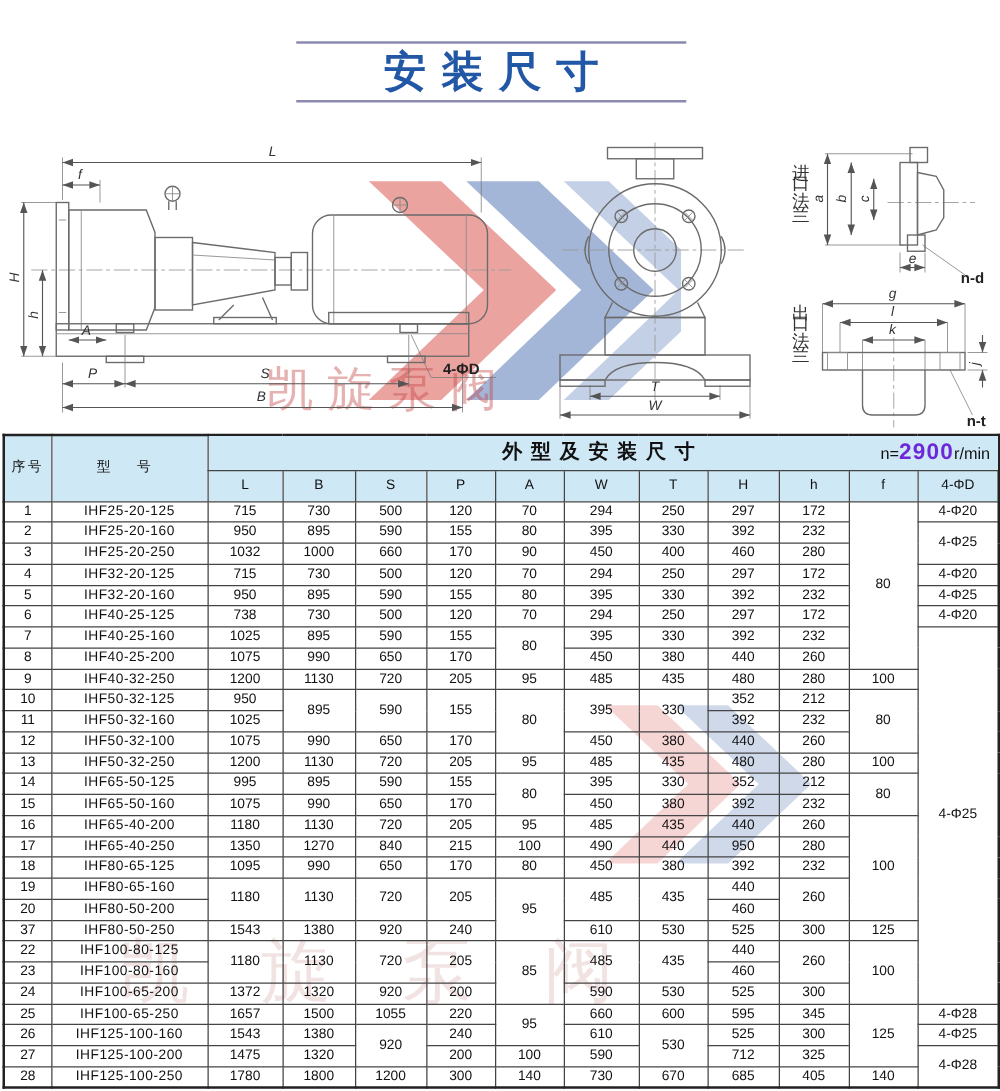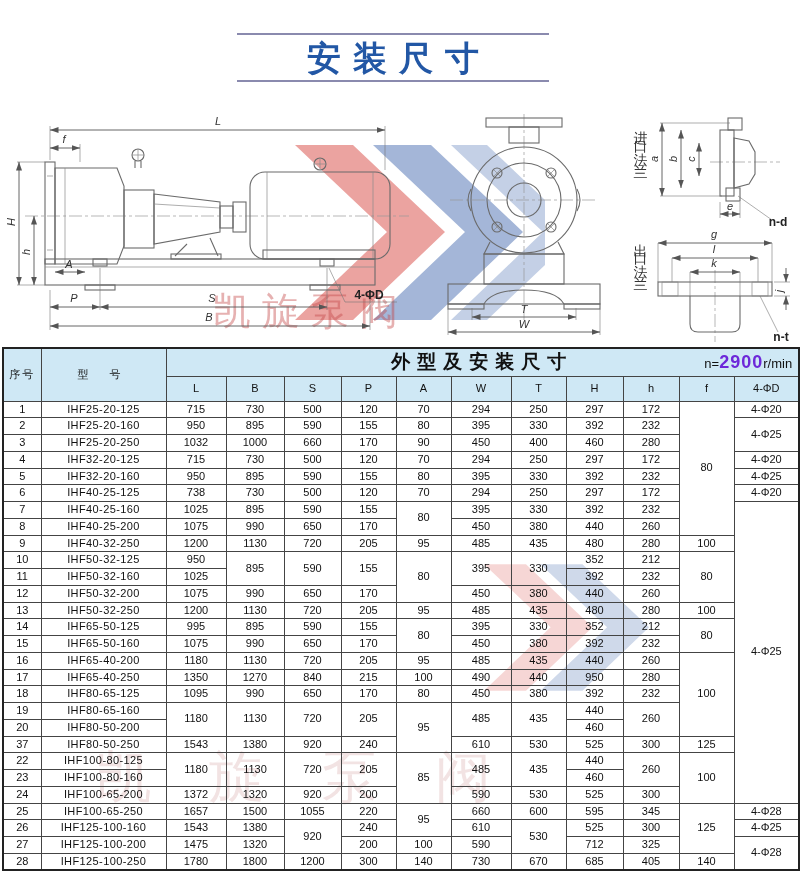--- a/index.html
+++ b/index.html
@@ -39,21 +39,21 @@
   table.pump{position:absolute;top:347px;left:2px;width:796px;border-collapse:collapse;
              table-layout:fixed;border:2px solid #222;padding-left:40px;}
   table.pump th,table.pump td{border:1px solid #444;padding:0;text-align:center;
              font-size:11px;line-height:1.05;color:#111;overflow:hidden;}
   table.pump thead th{background:#cfe8f5;font-weight:normal;}
   tr.hdr-group{height:28px;} tr.hdr-sub{height:25px;}
   tbody tr{height:16.75px;}
   .h-no{letter-spacing:2px;font-size:12px;}
   .h-model{letter-spacing:9px;font-size:12px;}
   .h-group{position:relative;}
-  .g-title{font-size:19px;font-weight:bold;letter-spacing:7px;}
+  .g-title{font-size:16px;font-weight:bold;letter-spacing:7px;}
   .g-speed{position:absolute;right:6px;top:50%;transform:translateY(-50%);
            font-size:13px;font-weight:normal;letter-spacing:0;}
   .g-num{color:#6d28d9;font-size:18px;font-weight:bold;letter-spacing:1px;}
   td.c-model{text-align:left;padding-left:11px;letter-spacing:.4px;}
 </style>
 </head>
 <body>
 
 <div class="page">
 
@@ -432,21 +432,21 @@
         </tr>
         <tr>
           <td class="c-no">11</td>
           <td class="c-model">IHF50-32-160</td>
           <td>1025</td>
           <td>392</td>
           <td>232</td>
         </tr>
         <tr>
           <td class="c-no">12</td>
-          <td class="c-model">IHF50-32-200</td>
+          <td class="c-model">IHF50-32-100</td>
           <td>1075</td>
           <td>990</td>
           <td>650</td>
           <td>170</td>
           <td>450</td>
           <td>380</td>
           <td>440</td>
           <td>260</td>
         </tr>
         <tr>

